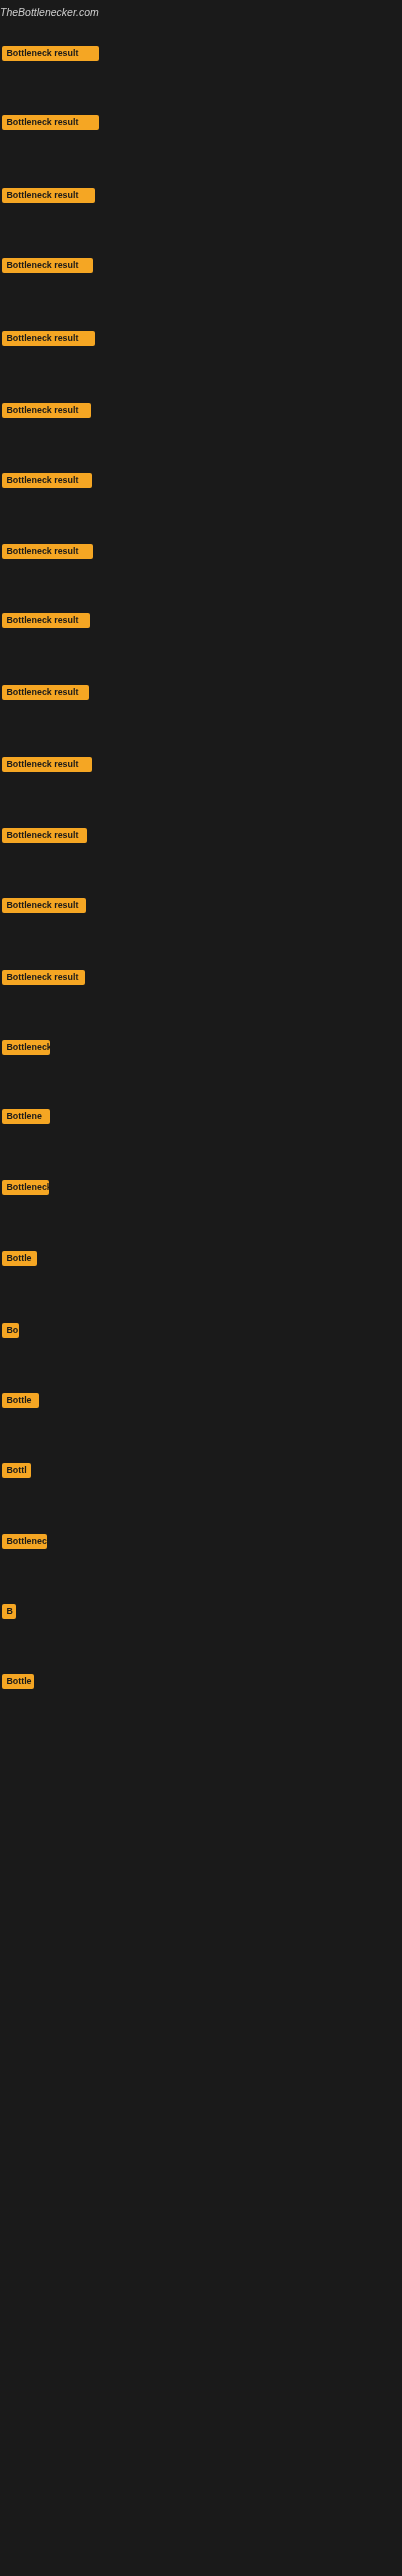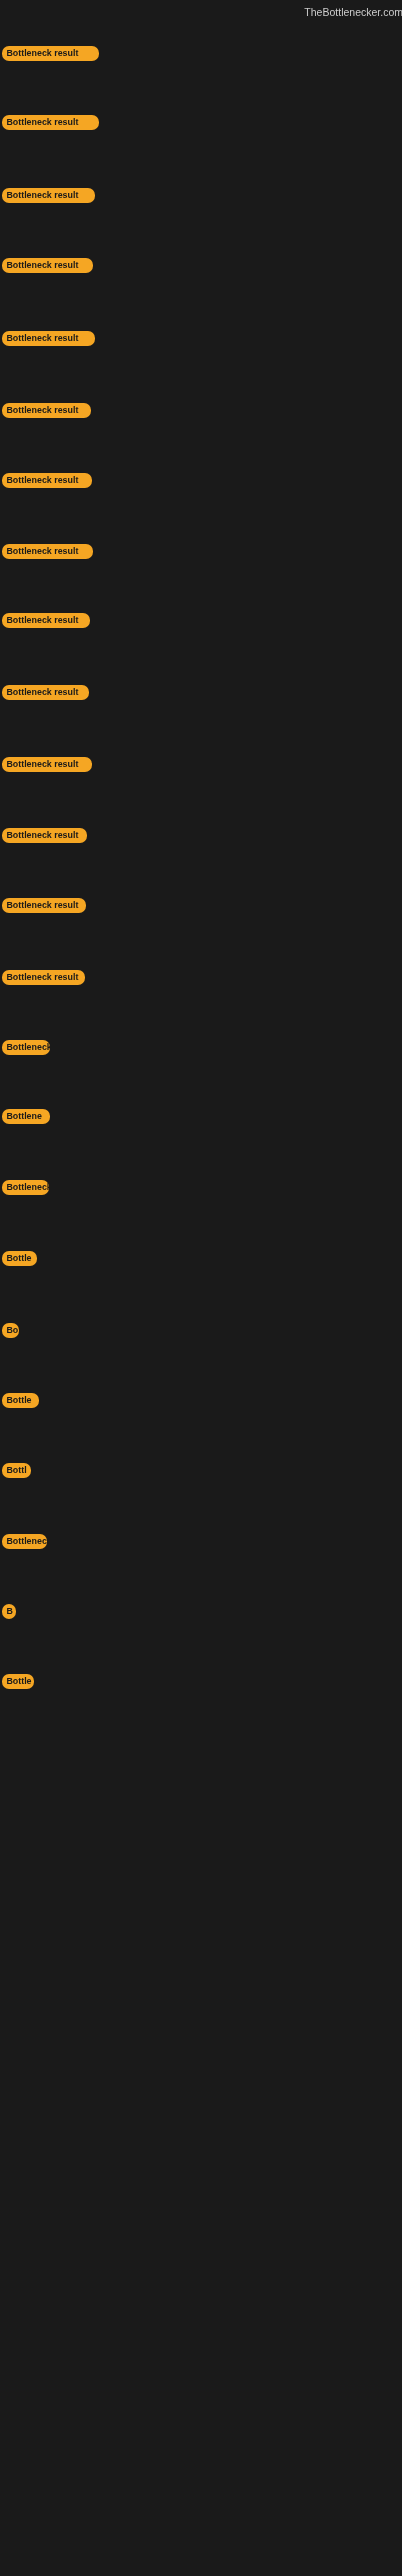--- a/index.html
+++ b/index.html
@@ -8,33 +8,34 @@
       box-sizing: border-box;
     }
     body {
       width: 403px;
       min-height: 2576px;
       background-color: #1a1a1a;
       font-family: Arial, sans-serif;
       position: relative;
     }
     .site-header {
-      text-align: right;
+      text-align: left;
       padding: 6.4px 0 3.2px 0;
       color: #cccccc;
       font-size: 10.5px;
+      font-style: italic;
     }
     .bottleneck-badge {
       display: inline-block;
       background-color: #f5a623;
       color: #1a1a1a;
       font-size: 8.9px;
       font-weight: bold;
       padding: 2.4px 4.8px;
-      border-radius: 7px;
+      border-radius: 2px;
       white-space: nowrap;
       overflow: hidden;
     }
     .result-row {
       position: absolute;
       left: 0;
     }
   </style>
 </head>
 <body>

